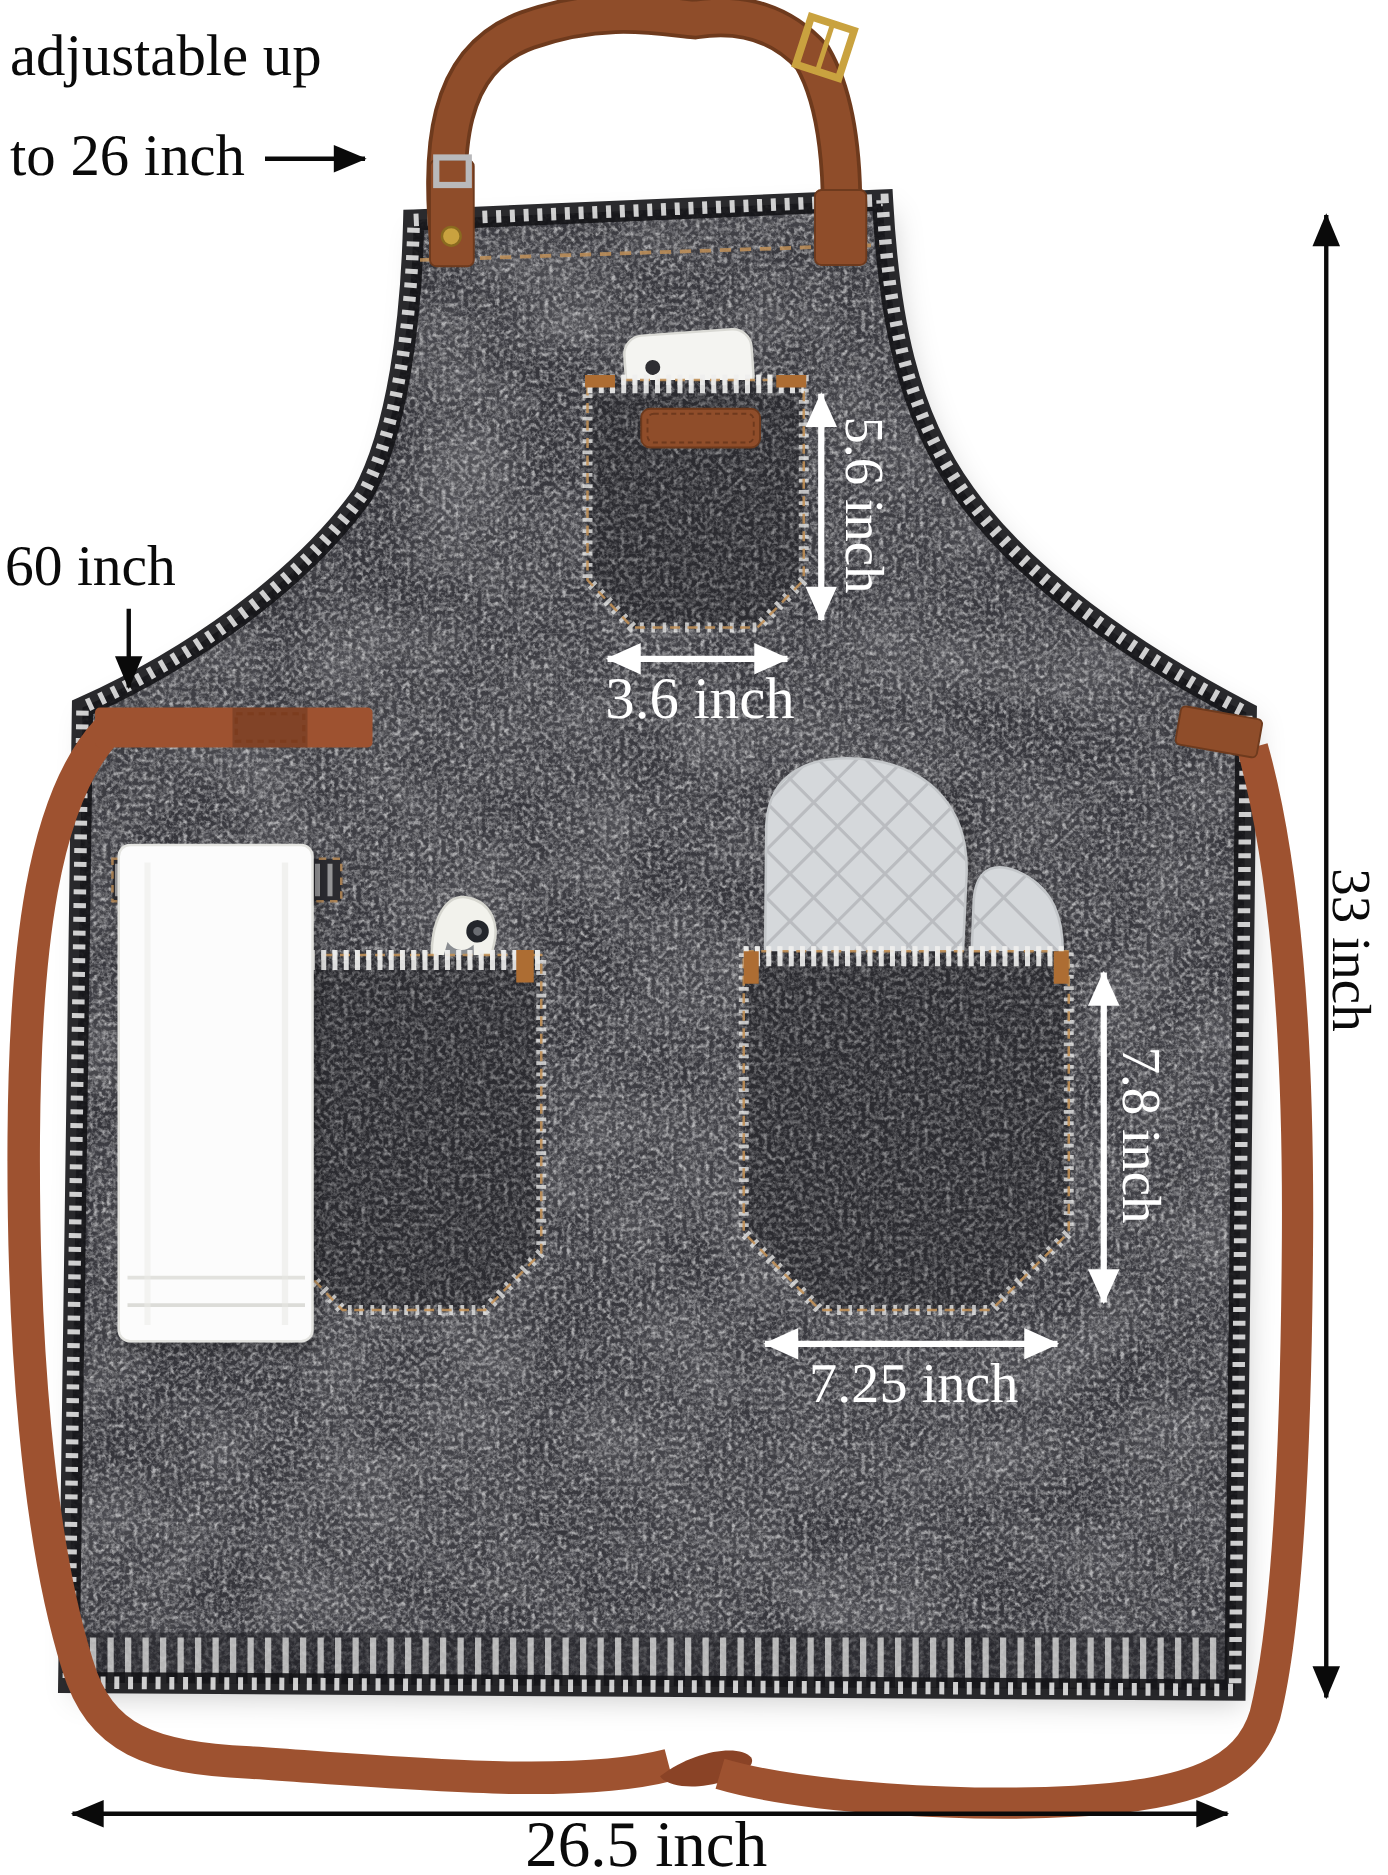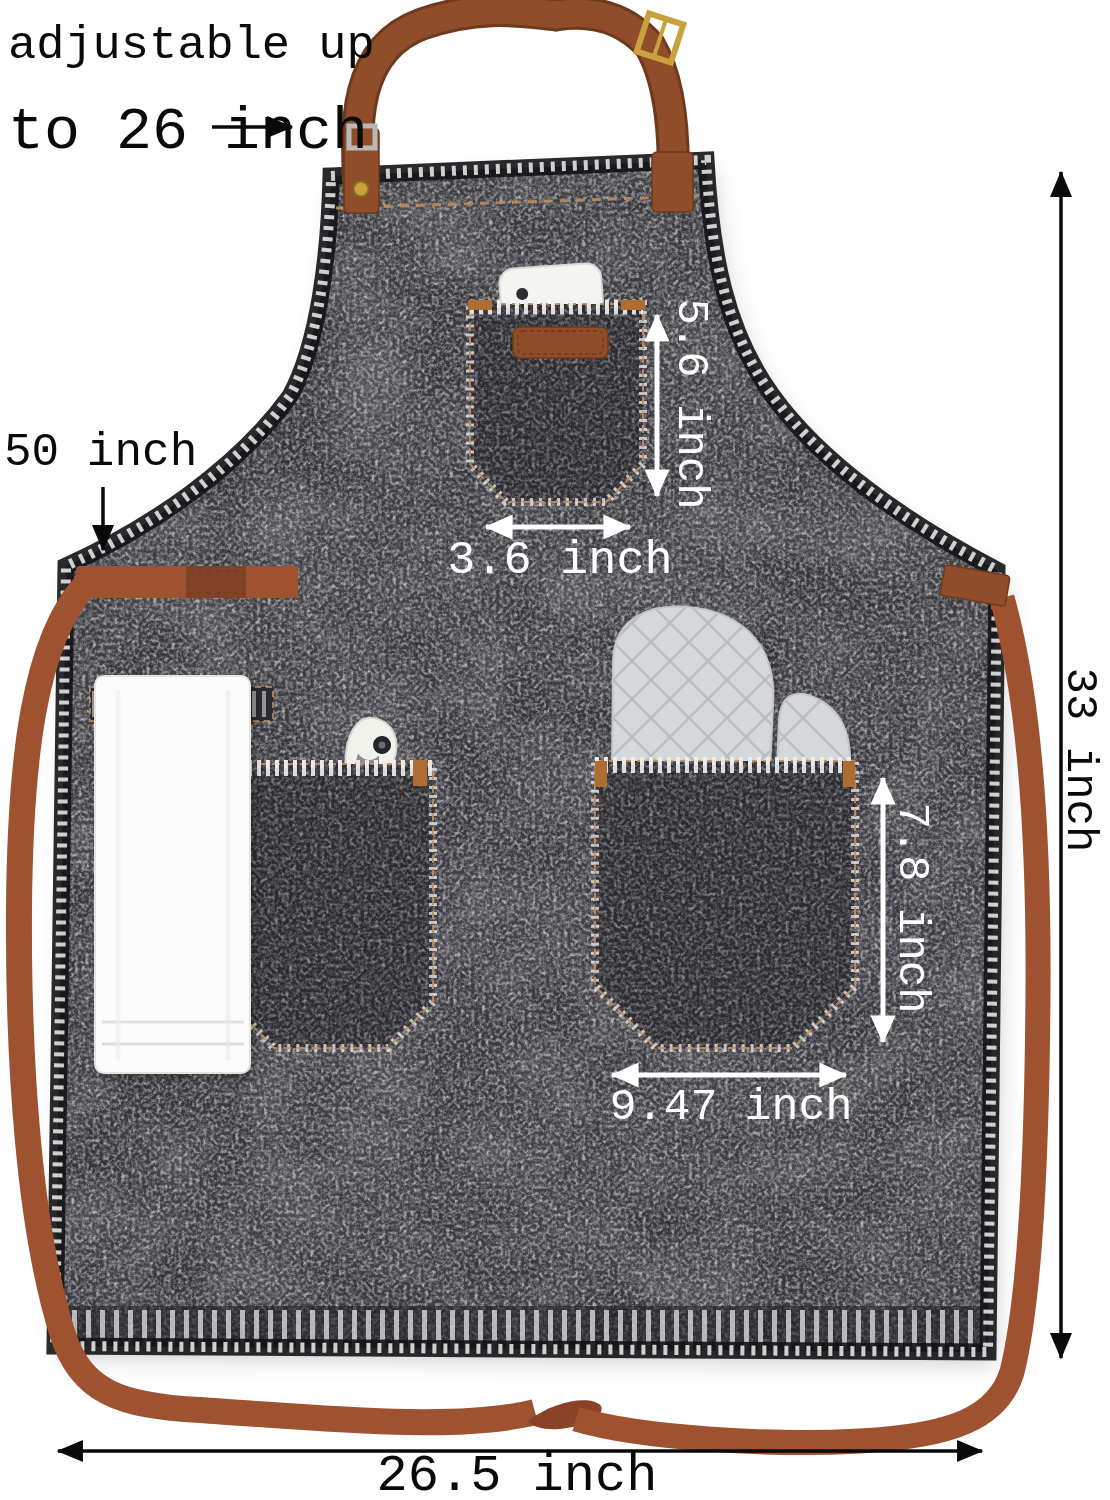--- a/index.html
+++ b/index.html
@@ -1,17 +1,17 @@
 <!DOCTYPE html>
 <html style="--background: #ffffff; --denim: #35353a; --denim-pocket: #2b2b30; --stitch-white: #efefee; --stitch-tan: #c09058; --leather: #8f4d2a; --leather-edge: #6e3a1d; --webbing: #9e5230; --buckle-gold: #c9a23f; --bartack-orange: #ad6d33; --mitt-gray: #d5d8db; --mitt-line: #b7babd; --towel-white: #fcfcfc; --annotation-black: #0a0a0a; --annotation-white: #ffffff;"><head>
 <meta charset="utf-8">
 <style>
   html,body{margin:0;padding:0;background:#ffffff;}
   .scene{position:relative;width:1110px;height:1500px;background:var(--background,#ffffff);overflow:hidden;
-         font-family:Liberation Mono, monospace;}
+         font-family:Liberation Serif, serif;}
   .scene svg{position:absolute;left:0;top:0;}
   .lbl{position:absolute;white-space:nowrap;line-height:1;}
   .lbl.black{color:var(--annotation-black,#0a0a0a);}
   .lbl.white{color:var(--annotation-white,#ffffff);}
   .lbl.center{transform:translate(-50%,-50%);}
   .lbl.vert{transform:translate(-50%,-50%) rotate(90deg);}
   
   .f-denim{fill:var(--denim,#35353a);}
   .f-pocket{fill:var(--denim-pocket,#2b2b30);}
   .f-leather{fill:var(--leather,#8f4d2a);}
@@ -237,22 +237,22 @@
     <line x1="1061" y1="172" x2="1061" y2="1358" class="s-black" stroke-width="3.5" marker-start="url(#mB)" marker-end="url(#mB)"></line>
     <line x1="58" y1="1451" x2="982" y2="1451" class="s-black" stroke-width="3.5" marker-start="url(#mB)" marker-end="url(#mB)"></line>
     <line x1="657" y1="315" x2="657" y2="496" class="s-annw" stroke-width="5" marker-start="url(#mW)" marker-end="url(#mW)"></line>
     <line x1="486" y1="527" x2="630" y2="527" class="s-annw" stroke-width="5" marker-start="url(#mW)" marker-end="url(#mW)"></line>
     <line x1="883" y1="778" x2="883" y2="1042" class="s-annw" stroke-width="5" marker-start="url(#mW)" marker-end="url(#mW)"></line>
     <line x1="612" y1="1075" x2="846" y2="1075" class="s-annw" stroke-width="5" marker-start="url(#mW)" marker-end="url(#mW)"></line>
   </g>
 </svg>
 
 <div class="lbl black" style="left:8px;top:22px;font-size:47px;">adjustable up</div>
-<div class="lbl black" style="left:8px;top:102px;font-size:60px;">to 26 inch</div>
-<div class="lbl black" style="left:4px;top:430px;font-size:46px;">50 inch</div>
+<div class="lbl black" style="left:8px;top:102px;font-size:47px;">to 26 inch</div>
+<div class="lbl black" style="left:4px;top:430px;font-size:46px;">60 inch</div>
 <div class="lbl black vert" style="left:1080px;top:760px;font-size:44px;">33 inch</div>
 <div class="lbl black center" style="left:517px;top:1477px;font-size:52px;">26.5 inch</div>
 <div class="lbl white vert" style="left:691px;top:404px;font-size:44px;">5.6 inch</div>
 <div class="lbl white center" style="left:560px;top:560px;font-size:47px;">3.6 inch</div>
 <div class="lbl white vert" style="left:912px;top:908px;font-size:44px;">7.8 inch</div>
-<div class="lbl white center" style="left:731px;top:1107px;font-size:45px;">9.47 inch</div>
+<div class="lbl white center" style="left:731px;top:1107px;font-size:45px;">7.25 inch</div>
 
 </div>
 
 </body></html>

